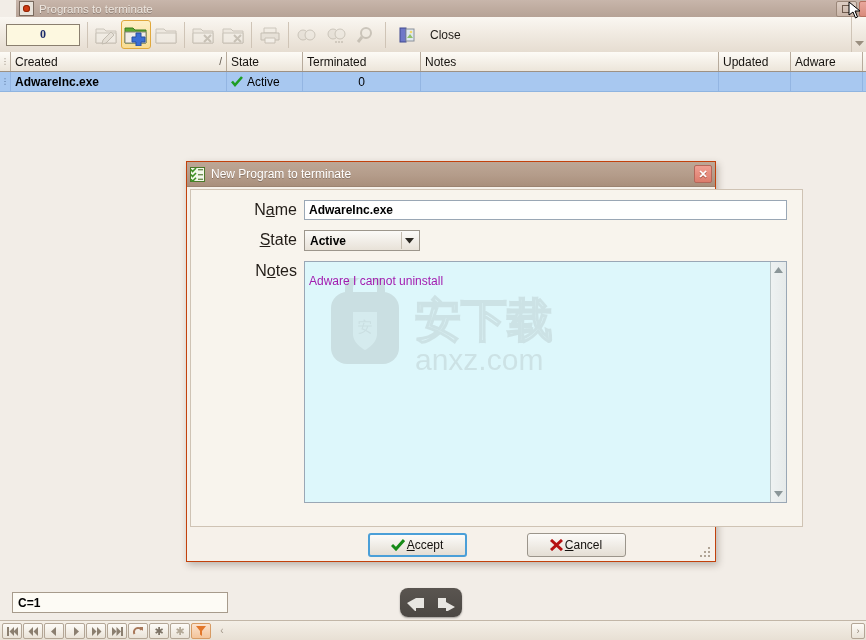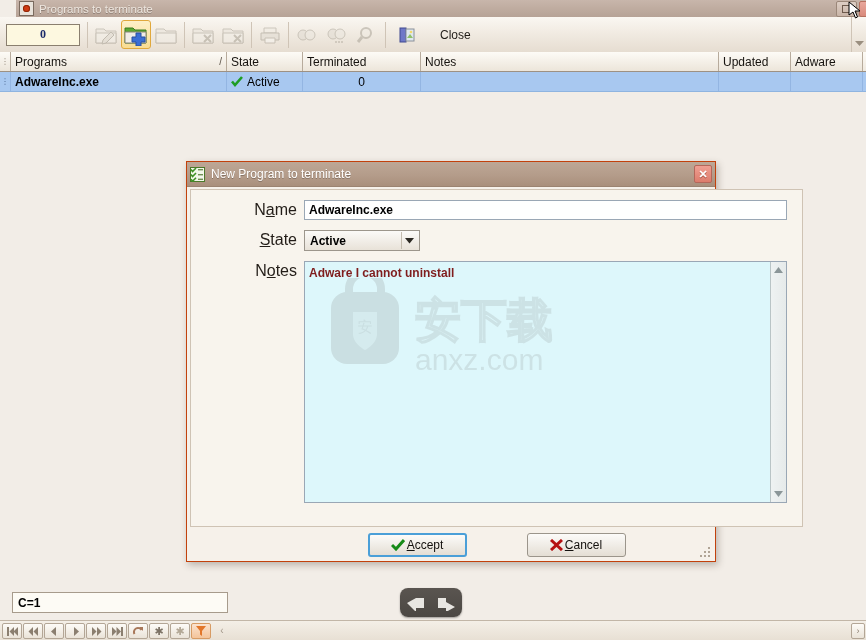--- a/index.html
+++ b/index.html
@@ -55,21 +55,21 @@
   .tsep{width:1px;height:26px;background:#cfc4b6;margin:0 3px;}
   .tbtn{
     width:28px;height:27px;border:1px solid transparent;border-radius:3px;
     display:flex;align-items:center;justify-content:center;position:relative;
   }
   .tbtn.active{
     background:linear-gradient(to bottom,#fdf0c8,#f8dc92);
     border:1px solid #e0a83c;
   }
   .closebtn{
-    height:27px;display:flex;align-items:center;gap:24px;padding:0 8px;border-radius:3px;
+    height:27px;display:flex;align-items:center;gap:14px;padding:0 8px;border-radius:3px;
     border:1px solid transparent;
   }
   .closebtn .lbl{font-size:12px;color:#201c18;}
   .tb-overflow{
     margin-left:auto;width:14px;height:30px;
     display:flex;align-items:flex-end;justify-content:center;padding-bottom:6px;
     border-left:1px solid #cfc4b6;
   }
 
   
@@ -153,22 +153,22 @@
   .fselect .arrow{
     margin-left:auto;width:15px;height:17px;
     display:flex;align-items:center;justify-content:center;
     border-left:1px solid #c3bbae;
   }
   .notes-wrap{
     position:relative;width:483px;height:242px;box-sizing:border-box;
     background:#ddf7fb;border:1px solid #9aa7b5;overflow:hidden;
   }
   .notes-text{
-    position:absolute;left:4px;top:4px;right:18px;
-    font-size:12px;font-weight:bold;color:#7f1d1d;z-index:3;
+    position:absolute;left:4px;top:12px;right:18px;
+    font-size:12px;font-weight:normal;color:#a21caf;z-index:3;
   }
   .watermark{
     position:absolute;left:18px;top:16px;width:260px;height:100px;
     opacity:.30;z-index:2;pointer-events:none;
   }
   .nscroll{
     position:absolute;right:0;top:0;width:15px;height:100%;
     background:linear-gradient(to right,#eef2f2,#e6eaea);
     border-left:1px solid #b9c4c6;z-index:4;
   }
@@ -348,21 +348,21 @@
       <svg width="9" height="7" viewBox="0 0 9 7">
         <path d="M0 1h9l-4.5 5z" fill="#9a8f80"></path>
       </svg>
     </div>
   </div>
 
   <div class="grid">
     <div class="ghead">
       <div class="gh gutter">⋮</div>
       <div class="gh" style="width:216px">
-        <span>Programs</span>
+        <span>Created</span>
         <span class="sortmark">/</span>
       </div>
       <div class="gh" style="width:76px">State</div>
       <div class="gh" style="width:118px">Terminated</div>
       <div class="gh" style="width:298px">Notes</div>
       <div class="gh" style="width:72px">Updated</div>
       <div class="gh" style="width:72px">Adware</div>
     </div>
 
     <div class="grow">

